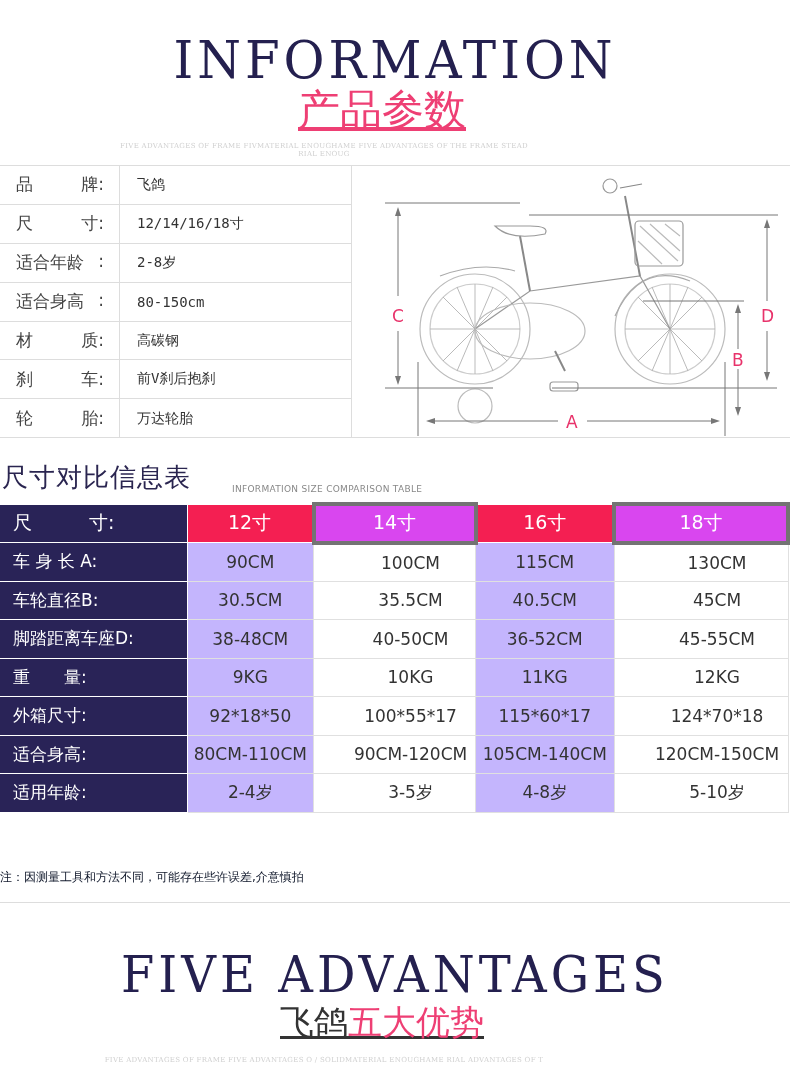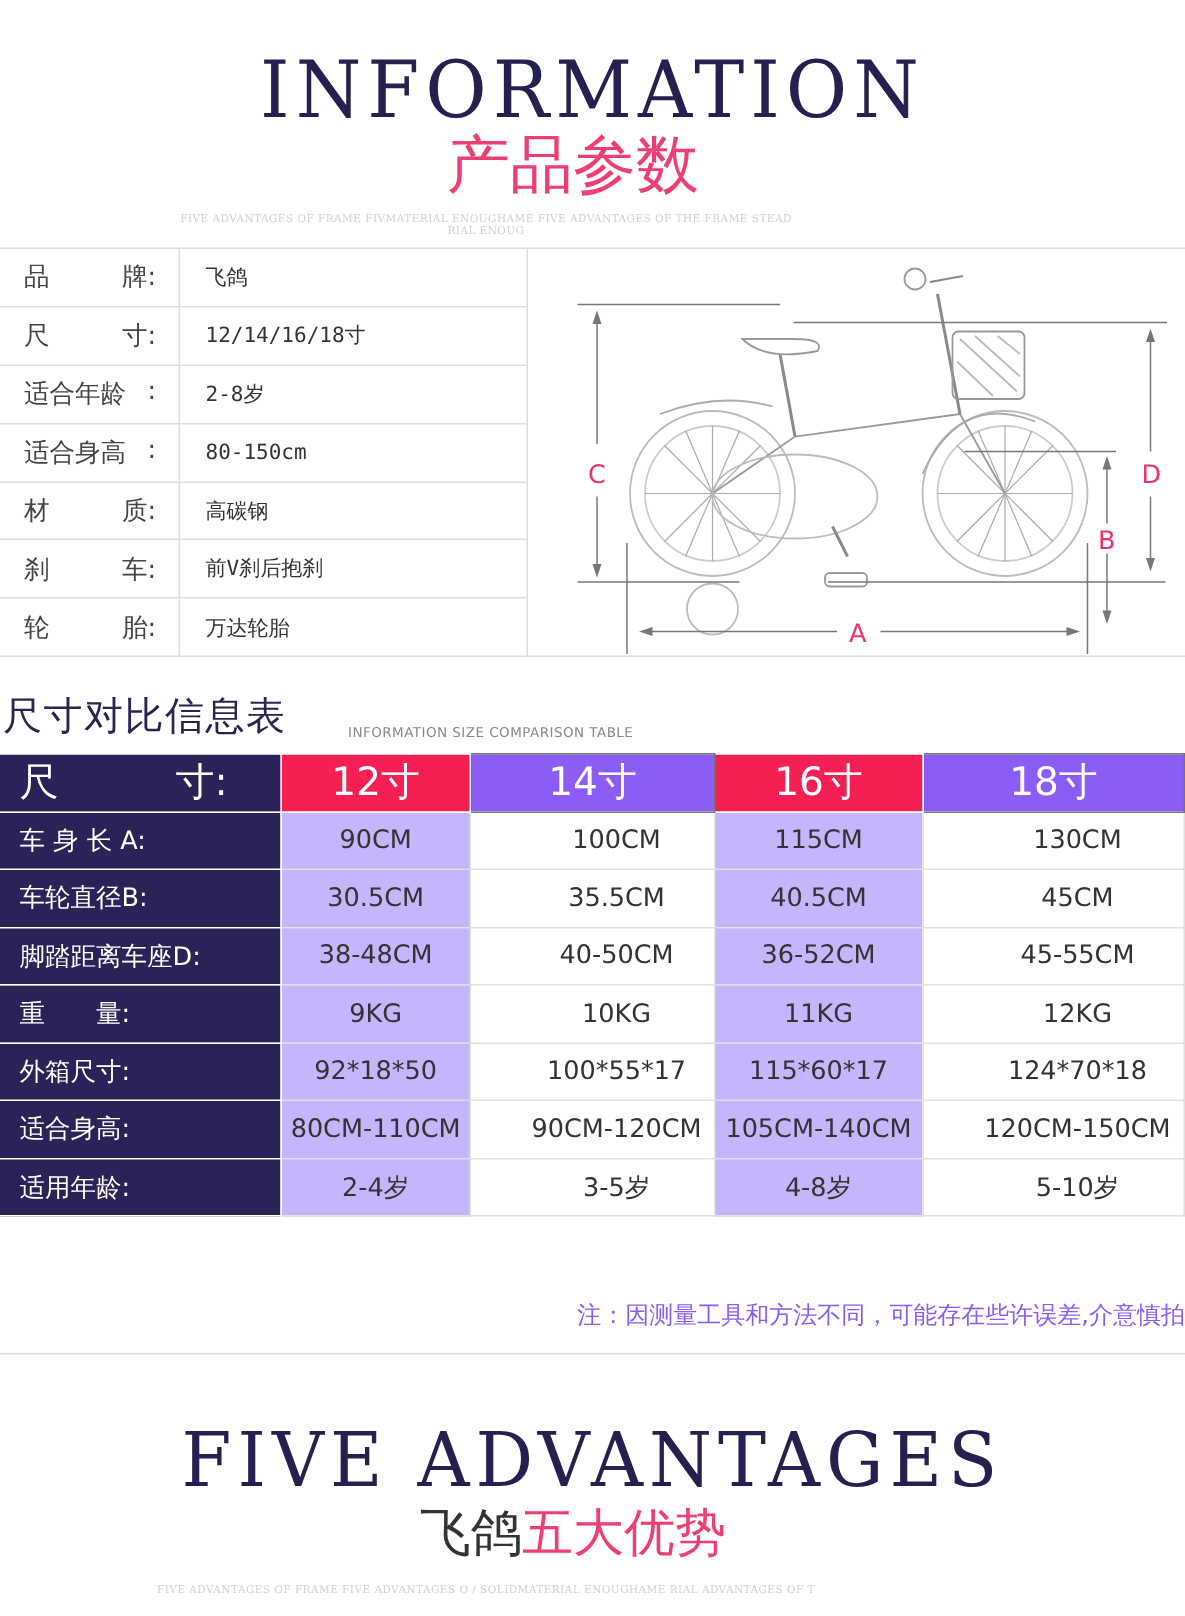--- a/index.html
+++ b/index.html
@@ -8,20 +8,21 @@
 
   .hero-en {
     position:absolute; left:0; width:790px; text-align:center;
     font-family:"DejaVu Serif", "Liberation Serif", serif;
     color:#24204f; font-weight:normal; letter-spacing:4px;
     transform:scaleY(1.05);
   }
   .hero-cn {
     position:absolute; left:0; width:764px; text-align:center;
     font-family:"DejaVu Sans", sans-serif;
+    text-decoration:underline;
   }
   .tiny-deco {
     position:absolute; left:0; width:648px; text-align:center;
     font-family:"DejaVu Serif", serif; font-size:7px; color:#d0d0d0;
     line-height:8px; letter-spacing:0.3px;
   }
 
   
   .spec-wrap {
     position:absolute; left:0; top:165px; width:790px; height:273px;
@@ -67,29 +68,29 @@
   }
   .cmp-table td, .cmp-table th {
     height:38.5px; text-align:center; font-size:17px; font-weight:normal;
     border:1px solid #e0e0e0;
   }
   .cmp-table .rowhead {
     width:187px; background:#292357; color:#fff; text-align:left;
     padding-left:13px; border-color:#fff; border-left:none;
   }
   .cmp-table th.col-red { background:#f41f52; color:#fff; border:1px solid #fff; }
-  .cmp-table th.col-navy { background:#8b5cf6; color:#fff; border:1px solid #737373; }
+  .cmp-table th.col-navy { background:#d946ef; color:#fff; border:4px solid #737373; }
   .cmp-table td.pink { background:#c4b5fd; color:#333; }
   .cmp-table td.white { background:#fff; color:#333;padding-left:32px; }
-  .cmp-table th { font-size:26px; }
+  .cmp-table th { font-size:19px; }
 
   .note-box {
     position:absolute; left:0; top:851px; width:790px; height:52px;
-    border-bottom:1px solid #ddd; text-align:right; line-height:52px;
-    font-size:16px; color:#8b5cf6;
+    border-bottom:1px solid #ddd; text-align:left; line-height:52px;
+    font-size:12px; color:#0f172a;
   }
 </style>
 </head>
 <body>
 
 <div class="hero-en" style="top:30px; font-size:50px; line-height:60px;">INFORMATION</div>
 <div class="hero-cn" style="top:84px; font-size:42px; line-height:52px; color:#ee3f74;">产品参数</div>
 <div class="tiny-deco" style="top:142px;">
   <div>FIVE ADVANTAGES OF FRAME FIVMATERIAL ENOUGHAME FIVE ADVANTAGES OF THE FRAME STEAD</div>
   <div>RIAL ENOUG</div>

